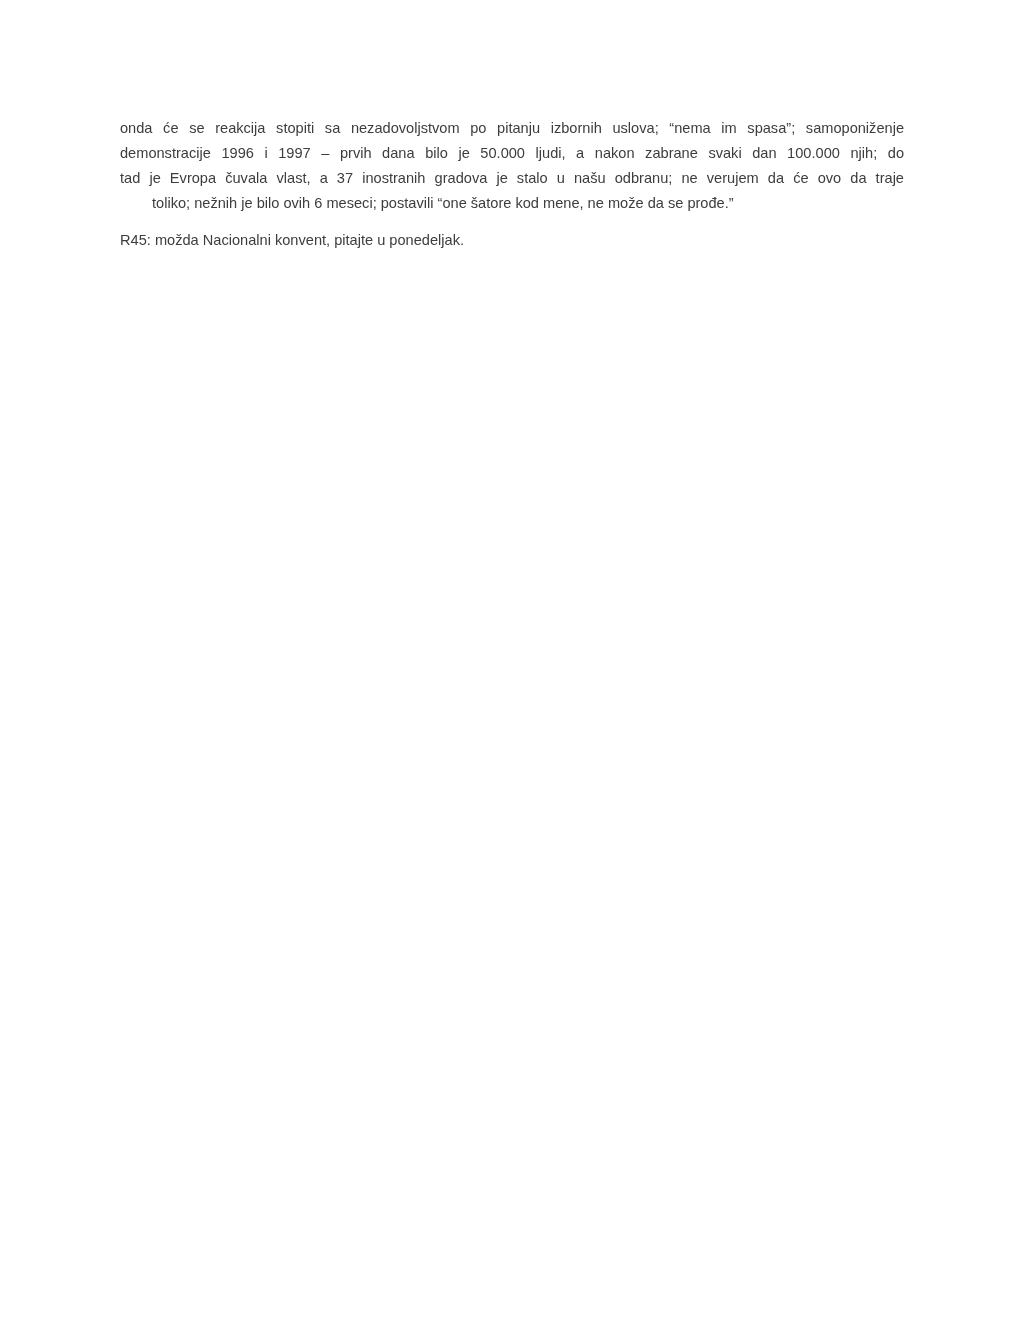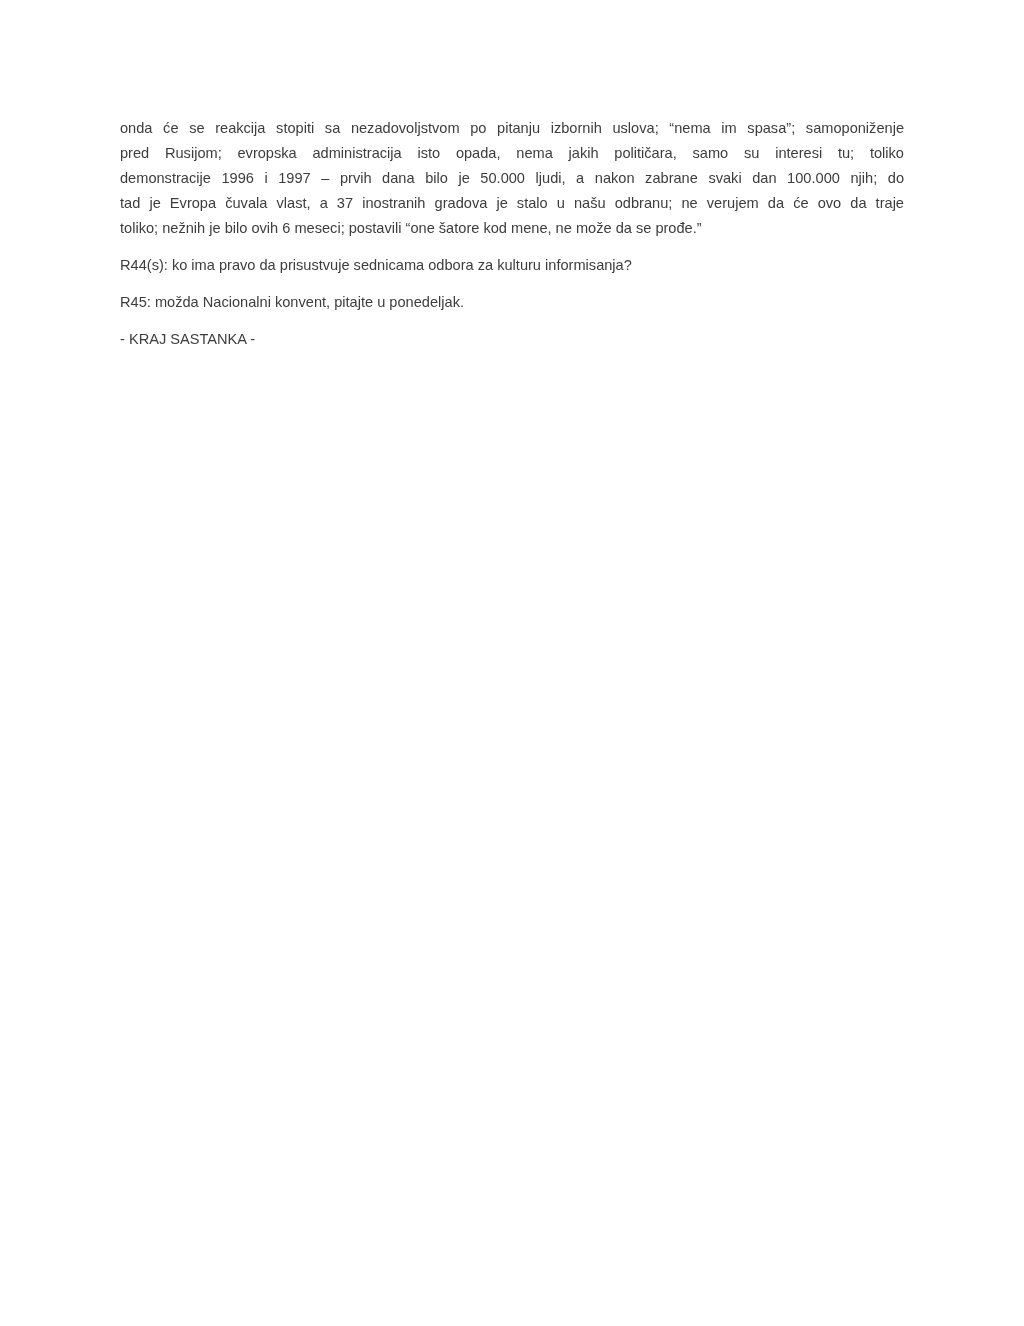--- a/index.html
+++ b/index.html
@@ -27,38 +27,36 @@
   .para {
     margin: 0 0 12px 0;
   }
   .jline {
     text-align: justify;
     text-align-last: justify;
   }
   .jline.last {
     text-align: center;
     text-align-last: left;
+    margin-left: 32px;
   }
   .single {
     text-align: left;
   }
 </style>
 </head>
 <body>
 
 <div class="page">
   <div class="content">
 
     <div class="para">
       <div class="jline">onda će se reakcija stopiti sa nezadovoljstvom po pitanju izbornih uslova; “nema im spasa”; samoponiženje</div>
-      <div class="jline">pred Rusijom; evropska administracija isto opada, nema jakih političara, samo su interesi tu; toliko</div>
       <div class="jline">demonstracije 1996 i 1997 – prvih dana bilo je 50.000 ljudi, a nakon zabrane svaki dan 100.000 njih; do</div>
       <div class="jline">tad je Evropa čuvala vlast, a 37 inostranih gradova je stalo u našu odbranu; ne verujem da će ovo da traje</div>
       <div class="jline last">toliko; nežnih je bilo ovih 6 meseci; postavili “one šatore kod mene, ne može da se prođe.”</div>
     </div>
 
-    <p class="para single">R44(s): ko ima pravo da prisustvuje sednicama odbora za kulturu informisanja?</p>
     <p class="para single">R45: možda Nacionalni konvent, pitajte u ponedeljak.</p>
 
-    <p class="para single">- KRAJ SASTANKA -</p>
 
   </div>
 </div>
 
 </body></html>

